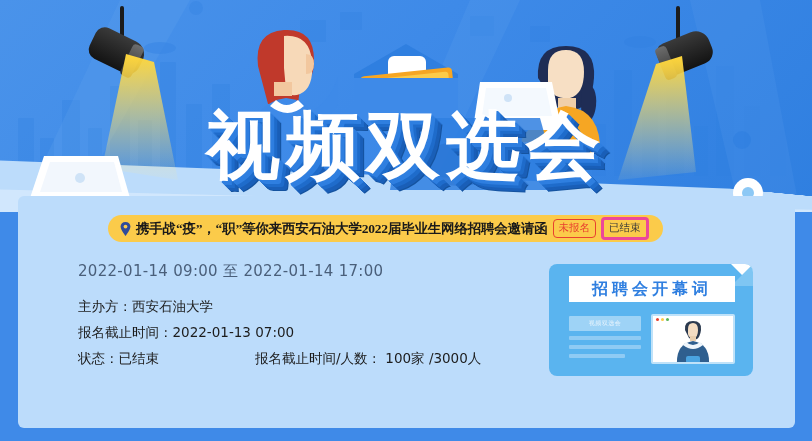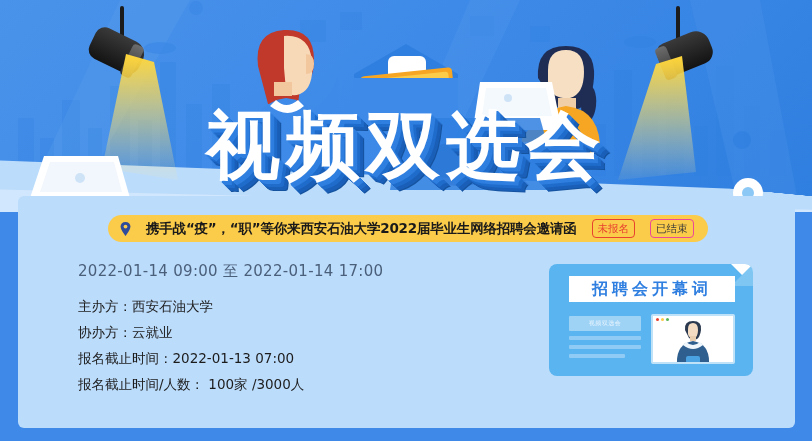--- a/index.html
+++ b/index.html
@@ -81,37 +81,38 @@
   }
 
   
   .pill {
     position: absolute; left: 108px; top: 215px;
     height: 27px;
     background: #fbcb4a;
     border-radius: 14px;
     display: flex; align-items: center;
     padding: 0 14px 0 12px;
-    gap: 15px;
+    gap: 5px;
     white-space: nowrap;
+    font-family: Liberation Serif, serif;
   }
   .pin-icon { width: 11px; height: 14px; flex: 0 0 auto; }
   .pill-text {
     font-size: 13.5px; font-weight: 700; color: #1a1a1a;
     letter-spacing: -.2px;
   }
   .badge {
     font-size: 10.5px; line-height: 1;
     padding: 3px 5px 4px 5px;
     border-radius: 4px;
     background: transparent;
     white-space: nowrap;
   }
   .badge.red { border: 1px solid #e8412f; color: #e8412f; }
-  .badge.grey { border: 1px solid #ec4899; color: #3a3a3a; }
+  .badge.grey { border: 3px solid #ec4899; color: #3a3a3a; }
 
   
   .date-line {
     position: absolute; left: 78px; top: 262px;
     font-size: 15px; color: #4a5f7a; letter-spacing: .3px;
     white-space: nowrap;
   }
 
   
   .info { position: absolute; left: 78px; top: 294px; width: 640px; }
@@ -322,27 +323,24 @@
   </div>
 
   <div class="date-line">2022-01-14 09:00 至 2022-01-14 17:00</div>
 
   <div class="info">
     <div class="info-row">
       <div class="cell c1">主办方：西安石油大学</div>
       <div class="cell c2"></div>
     </div>
     <div class="info-row">
-      <div class="cell c1">协办方：云就业</div>
-      <div class="cell c2"></div>
+      <div class="cell c2">报名截止时间：2022-01-13 07:00</div>
     </div>
     <div class="info-row">
-      <div class="cell c2">报名截止时间：2022-01-13 07:00</div>
-    </div>
-    <div class="info-row">
+      <div class="cell c1">状态：已结束</div>
       <div class="cell c2">报名截止时间/人数： 100家 /3000人</div>
     </div>
   </div>
 
   <div class="vcard">
     <div class="vfold"></div>
     <div class="vfold2"></div>
 
     <div class="vtitle-box">
       <span class="vtitle">招聘会开幕词</span>

